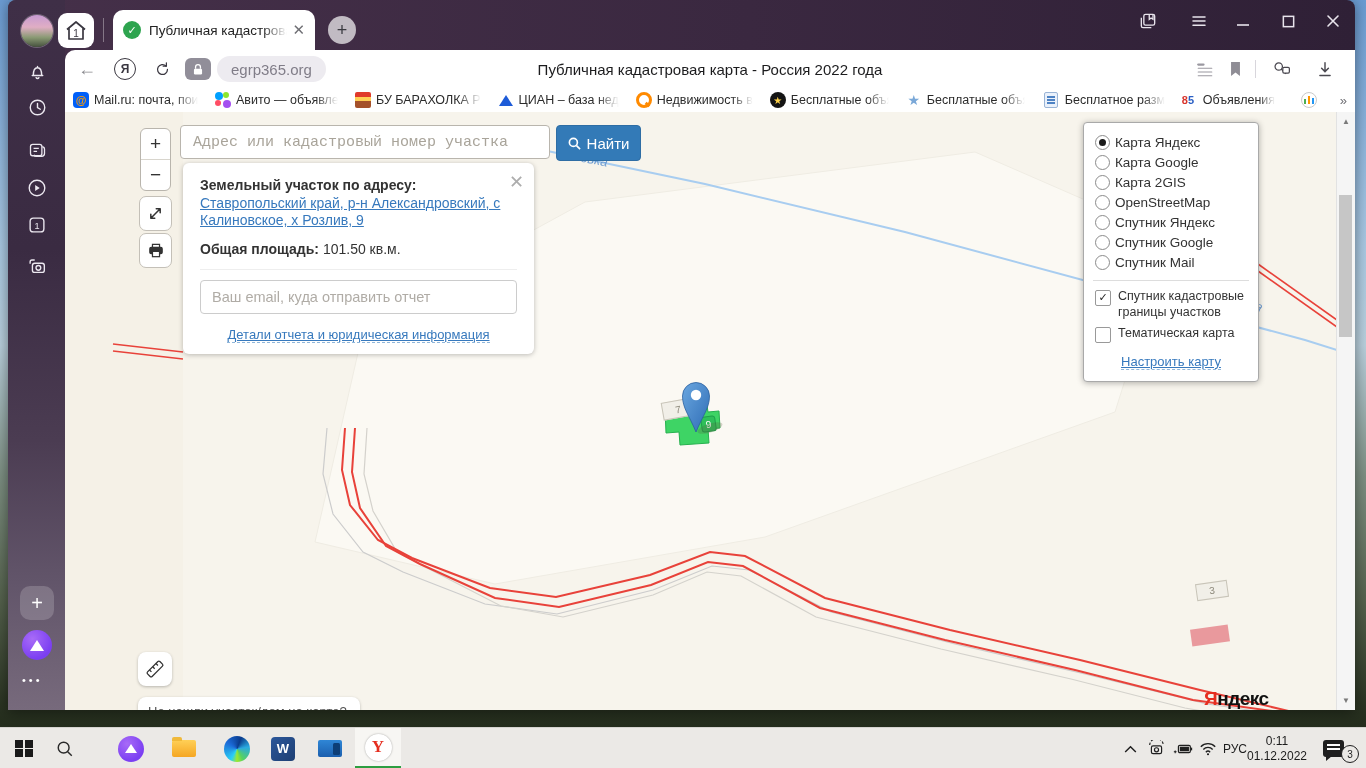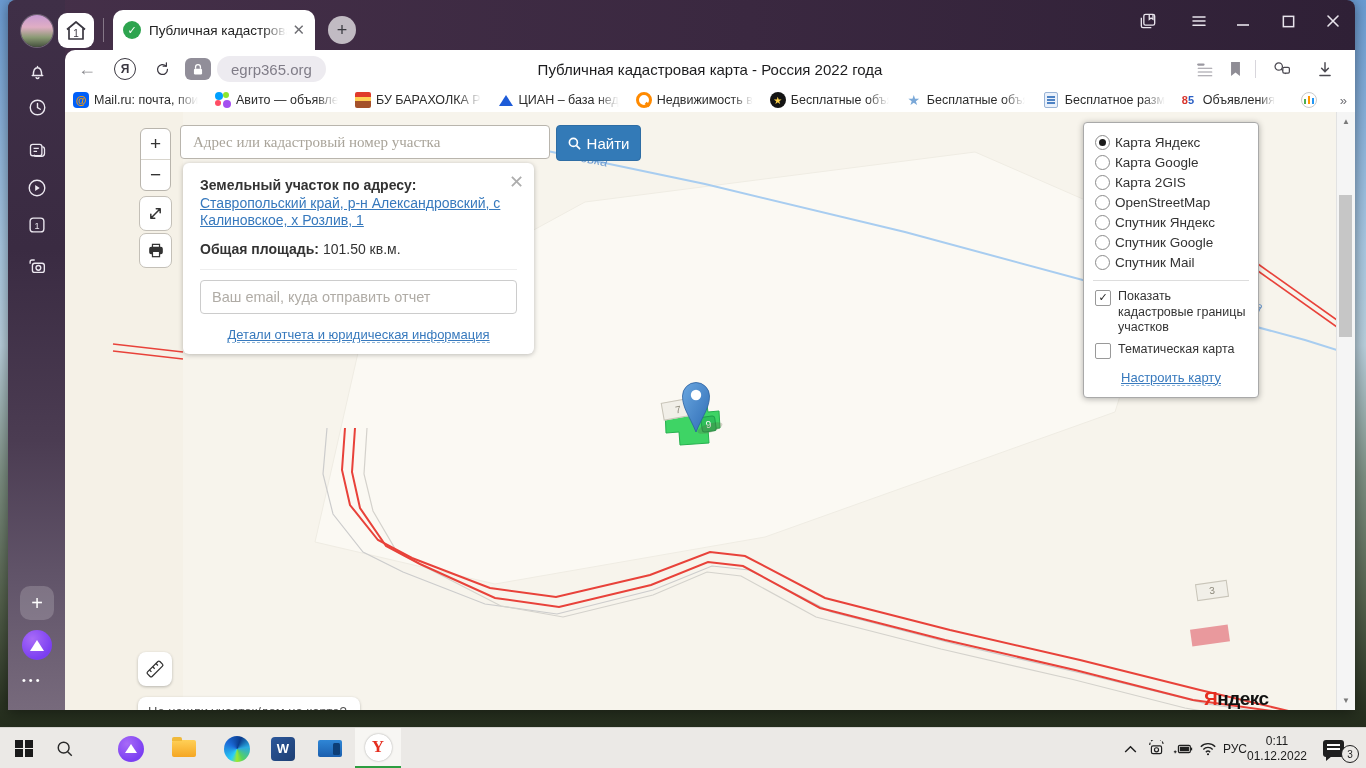--- a/index.html
+++ b/index.html
@@ -77,21 +77,21 @@
   .pinksq{position:absolute;left:1126px;top:515px;width:38px;height:17px;background:#e9999d;transform:rotate(-8deg);z-index:1;}
   .ya-logo{left:1139px;top:576px;font-size:19px;font-weight:bold;letter-spacing:-0.5px;color:#111;z-index:1;}
   .ya-logo b{color:#e52e20;font-weight:bold;}
   .zoombox{left:75px;top:16px;width:29px;height:61px;background:#fff;border:1px solid #b9b5ad;border-radius:6px;
     display:flex;flex-direction:column;z-index:5;}
   .zoombox div{flex:1;display:flex;align-items:center;justify-content:center;font-size:19px;color:#333;}
   .zoombox div:first-child{border-bottom:1px solid #d8d5cd;}
   .sqbtn{width:31px;height:33px;background:#fff;border:1px solid #c4c0b8;border-radius:7px;display:flex;align-items:center;justify-content:center;color:#333;z-index:5;}
   .searchrow{left:115px;top:13px;z-index:5;display:flex;}
   .searchrow input{width:370px;height:34px;border:1px solid #b9b5ad;border-radius:4px;padding:0 12px;font-size:15px;
-    font-family:Liberation Serif, serif;color:#333;outline:none;box-sizing:border-box;}
+    font-family:Liberation Mono, monospace;color:#333;outline:none;box-sizing:border-box;}
   .searchrow input::placeholder{color:#a9a49a;}
   .find-btn{margin-left:6px;width:83px;height:34px;background:#337ab7;border:1px solid #2e6da4;border-radius:4px;
     color:#fff;font-size:15px;display:flex;align-items:center;justify-content:center;gap:6px;}
   
   .info{left:118px;top:51px;width:351px;background:#fff;border-radius:6px;box-shadow:0 1px 5px rgba(0,0,0,.25);
     padding:14px 17px 12px;box-sizing:border-box;z-index:6;font-size:14px;color:#333;}
   .info .row{margin-bottom:11px;line-height:1.25;}
   .info b{color:#333;}
   .info a{color:#3779bd;text-decoration:underline;}
   .info .close{position:absolute;top:8px;right:10px;color:#adadad;font-size:18px;}
@@ -419,21 +419,21 @@
             <svg width="13" height="13" viewBox="0 0 14 14" fill="none" stroke="#fff" stroke-width="1.8">
                 <circle cx="5.8" cy="5.8" r="4.3"></circle>
                 <path d="M9.2 9.2L13 13"></path>
               </svg>
             <span>Найти</span>
           </div>
         </div>
 
         <div class="info abs">
           <div class="close">✕</div>
-          <div class="row"><b>Земельный участок по адресу:</b> <a href="#">Ставропольский край, р-н Александровский, с Калиновское, х Розлив, 1</a></div>
+          <div class="row"><b>Земельный участок по адресу:</b> <a href="#">Ставропольский край, р-н Александровский, с Калиновское, х Розлив, 9</a></div>
           <div class="row"><b>Общая площадь:</b> <span>101.50 кв.м.</span></div>
           <hr>
           <input placeholder="Ваш email, куда отправить отчет" style="">
           <a class="ilink" href="#"><span>Детали отчета и юридическая информация</span></a>
         </div>
 
         <div class="layers abs">
           <div class="lrow">
               <span class="radio on">
                 <i></i>
@@ -460,21 +460,21 @@
               <span class="radio"></span>
               <span>Спутник Google</span>
             </div>
           <div class="lrow">
               <span class="radio"></span>
               <span>Спутник Mail</span>
             </div>
           <hr>
           <div class="cbrow">
             <span class="cbox">✓</span>
-            <span>Показать кадастровые границы участков</span>
+            <span>Спутник кадастровые границы участков</span>
           </div>
           <div class="cbrow">
             <span class="cbox"></span>
             <span>Тематическая карта</span>
           </div>
           <a class="cfg-link" href="#"><span>Настроить карту</span></a>
         </div>
 
         <div class="ruler-btn abs">
           <svg width="22" height="22" viewBox="0 0 24 24" fill="none" stroke="#333" stroke-width="1.4">

